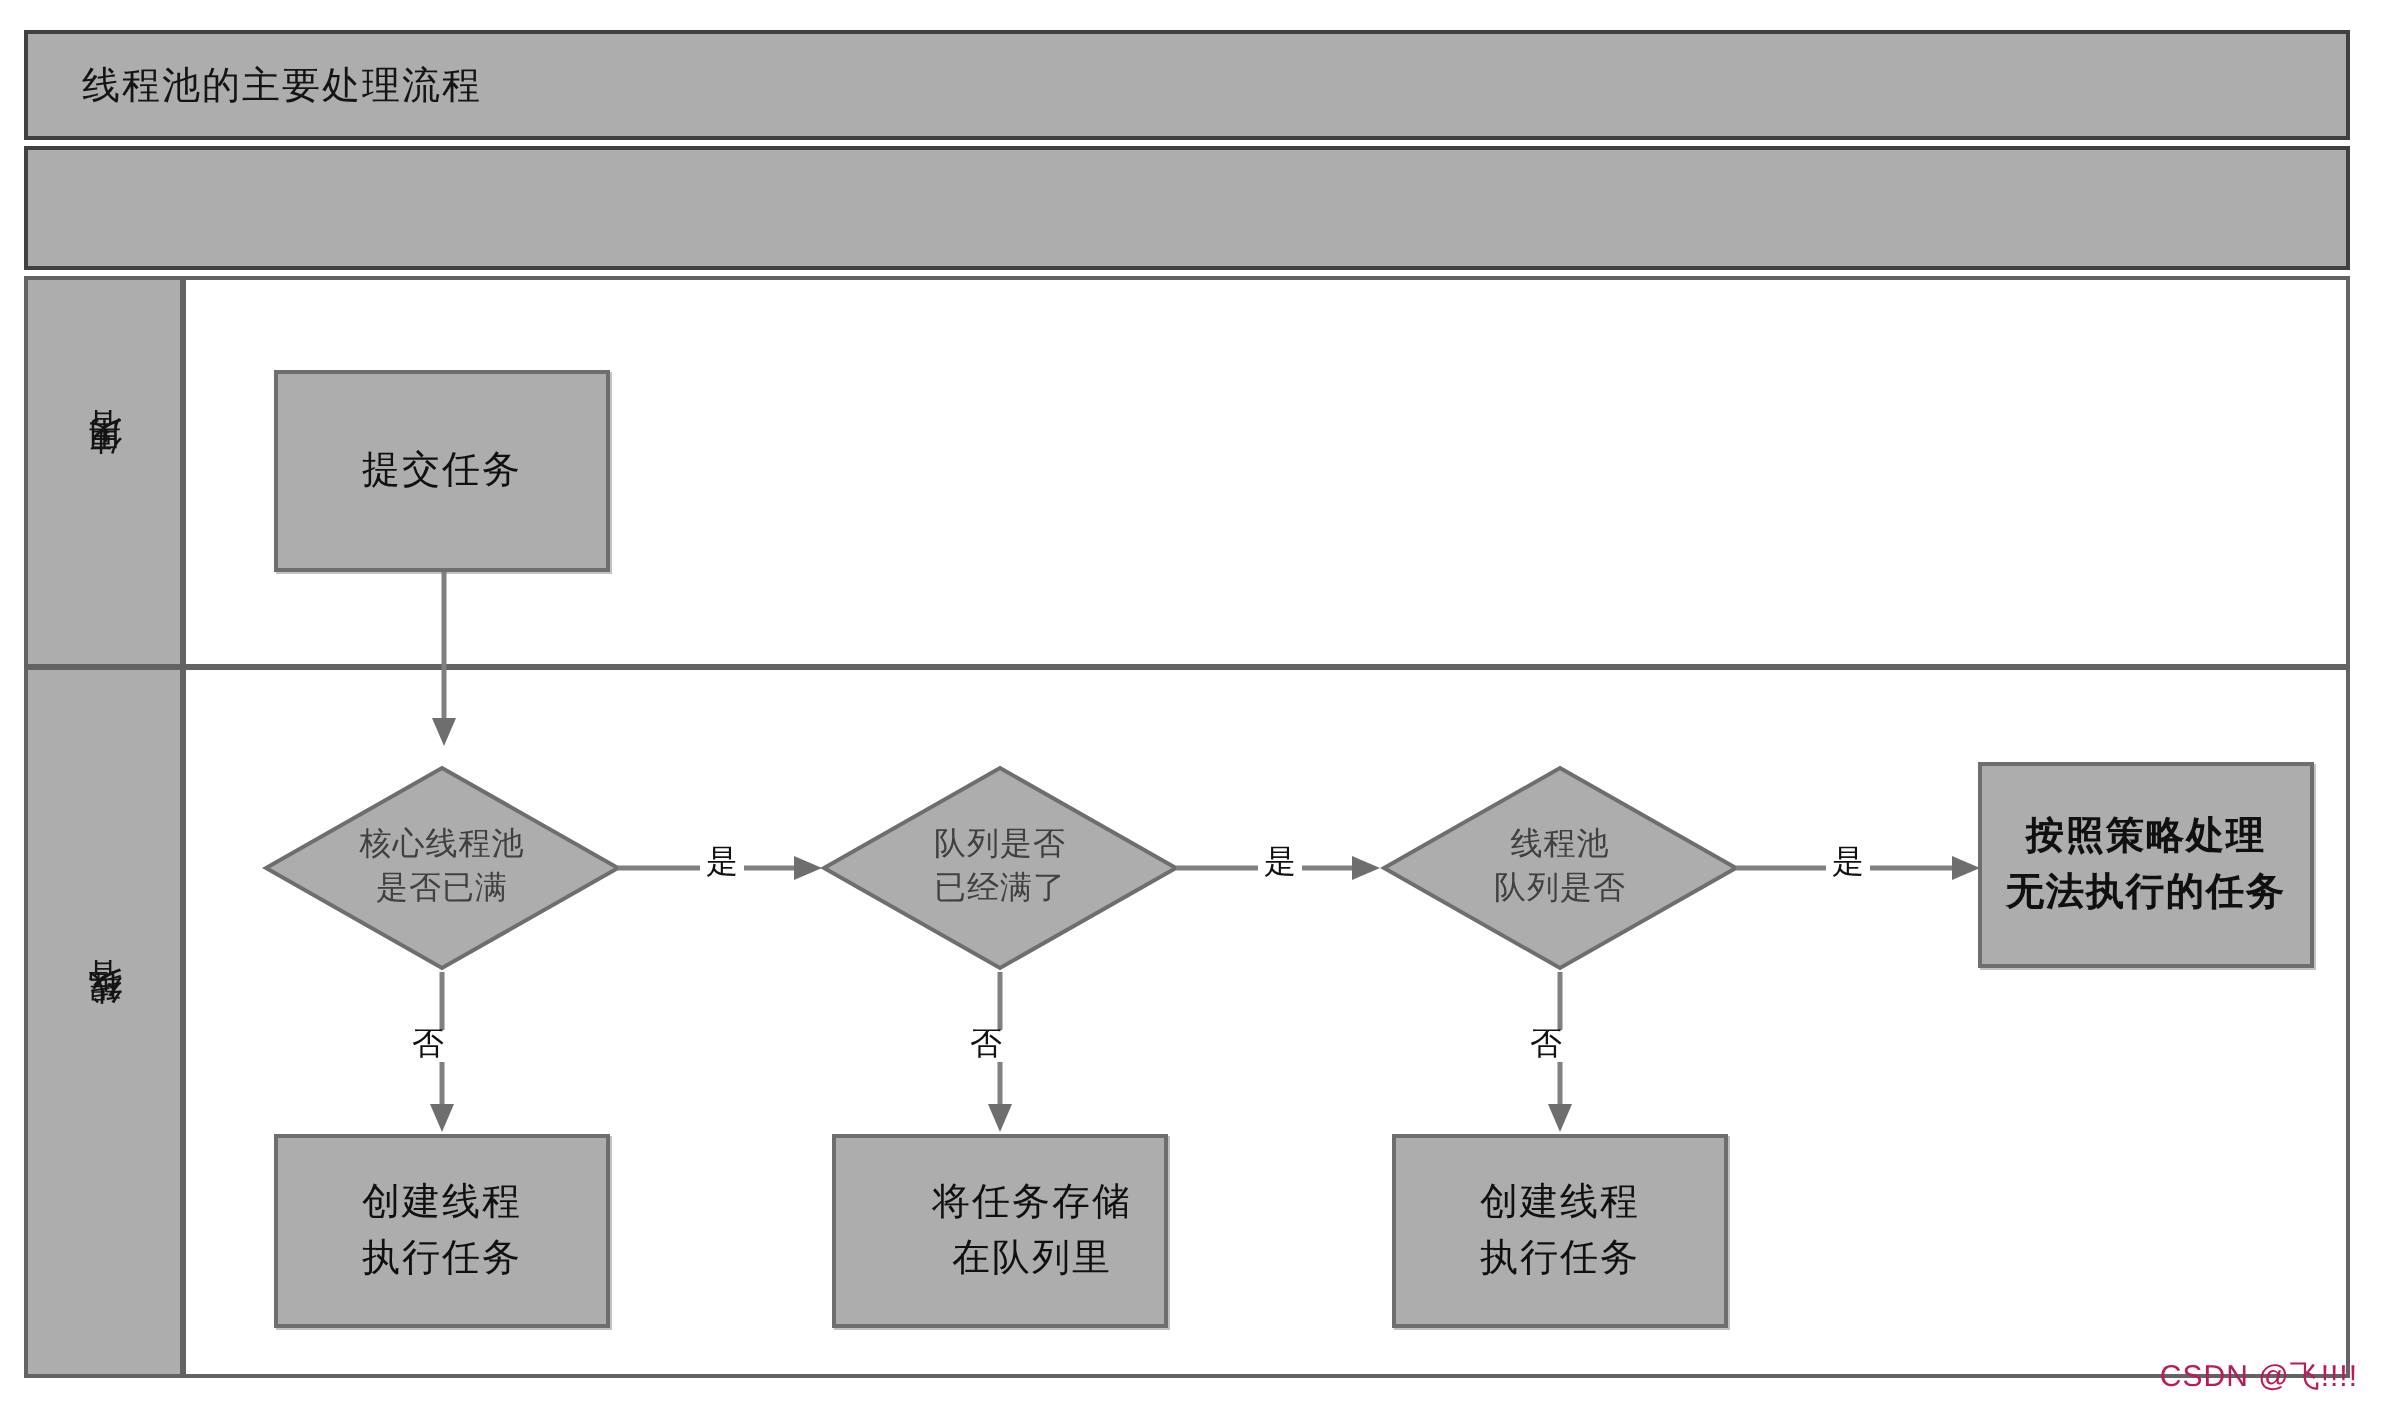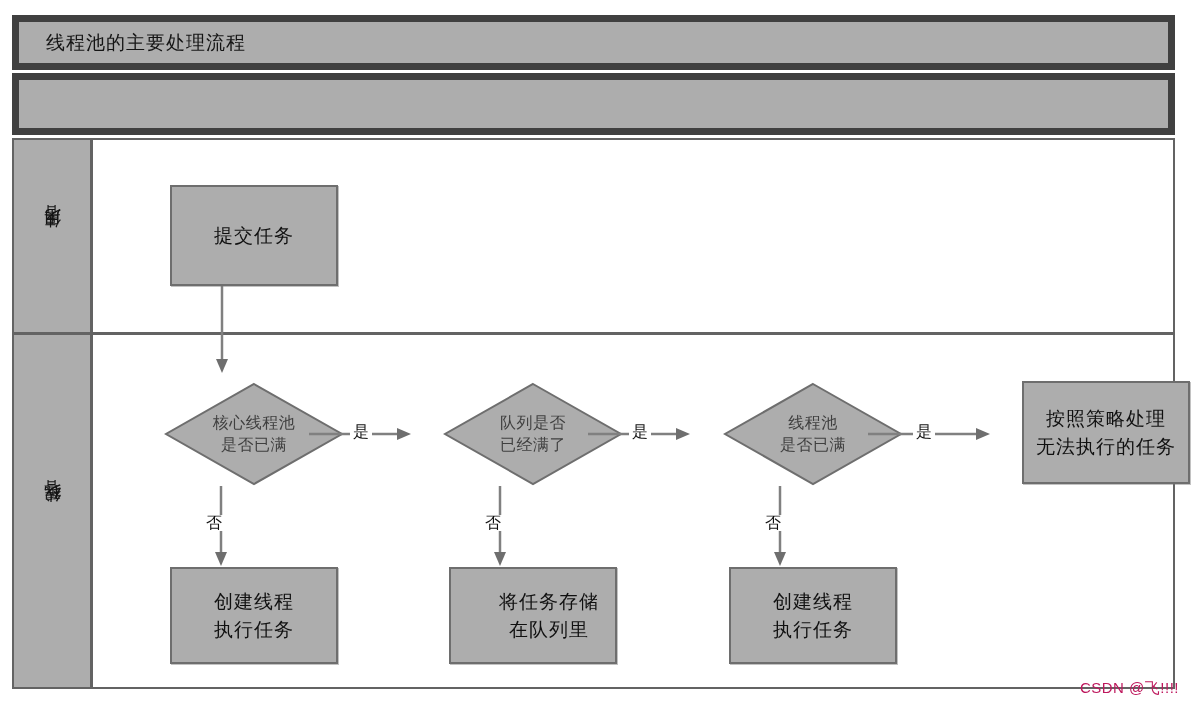--- a/index.html
+++ b/index.html
@@ -15,21 +15,21 @@
     width: 1195px;
     height: 704px;
     background: #ffffff;
     overflow: hidden;
   }
 
   
   .band {
     position: absolute;
     background: #adadad;
-    border: 7px solid #404040;
+    border: 2px solid #404040;
     box-sizing: border-box;
   }
   #title-band {
     left: 12px;
     top: 15px;
     width: 1163px;
     height: 55px;
     display: flex;
     align-items: center;
   }
@@ -76,21 +76,20 @@
   #lane2-body  { left: 91px; top: 333px; width: 1084px; height: 356px; }
 
   
   .node {
     position: absolute;
     box-sizing: border-box;
     display: flex;
     align-items: center;
     justify-content: center;
     text-align: center;
-    margin-left: 33px;
   }
   .proc {
     background: #adadad;
     border: 2px solid #6e6e6e;
     box-shadow: 1px 1px 0 rgba(120,120,120,0.45);
   }
   .proc .txt {
     font-size: 19px;
     color: #101010;
     line-height: 1.45;
@@ -179,24 +178,24 @@
     </svg>
     <div class="txt">队列是否
 已经满了</div>
   </div>
 
   <div class="node diamond" style="left:690px; top:382px; width:180px; height:104px;">
     <svg width="180" height="104" viewBox="0 0 180 104">
       <polygon points="90,2 178,52 90,102 2,52" fill="#adadad" stroke="#6e6e6e" stroke-width="2"></polygon>
     </svg>
     <div class="txt">线程池
-是否已满</div>
-  </div>
-
-  <div class="node proc" style="left:989px; top:381px; width:168px; height:103px;">
+队列是否</div>
+  </div>
+
+  <div class="node proc" style="left:989px; top:381px; width:168px; height:103px;font-weight:bold;">
     <div class="txt">按照策略处理
 无法执行的任务</div>
   </div>
 
   <div class="node proc" style="left:137px; top:567px; width:168px; height:97px;">
     <div class="txt">创建线程
 执行任务</div>
   </div>
 
   <div class="node proc" style="left:416px; top:567px; width:168px; height:97px;padding-left:32px;">

